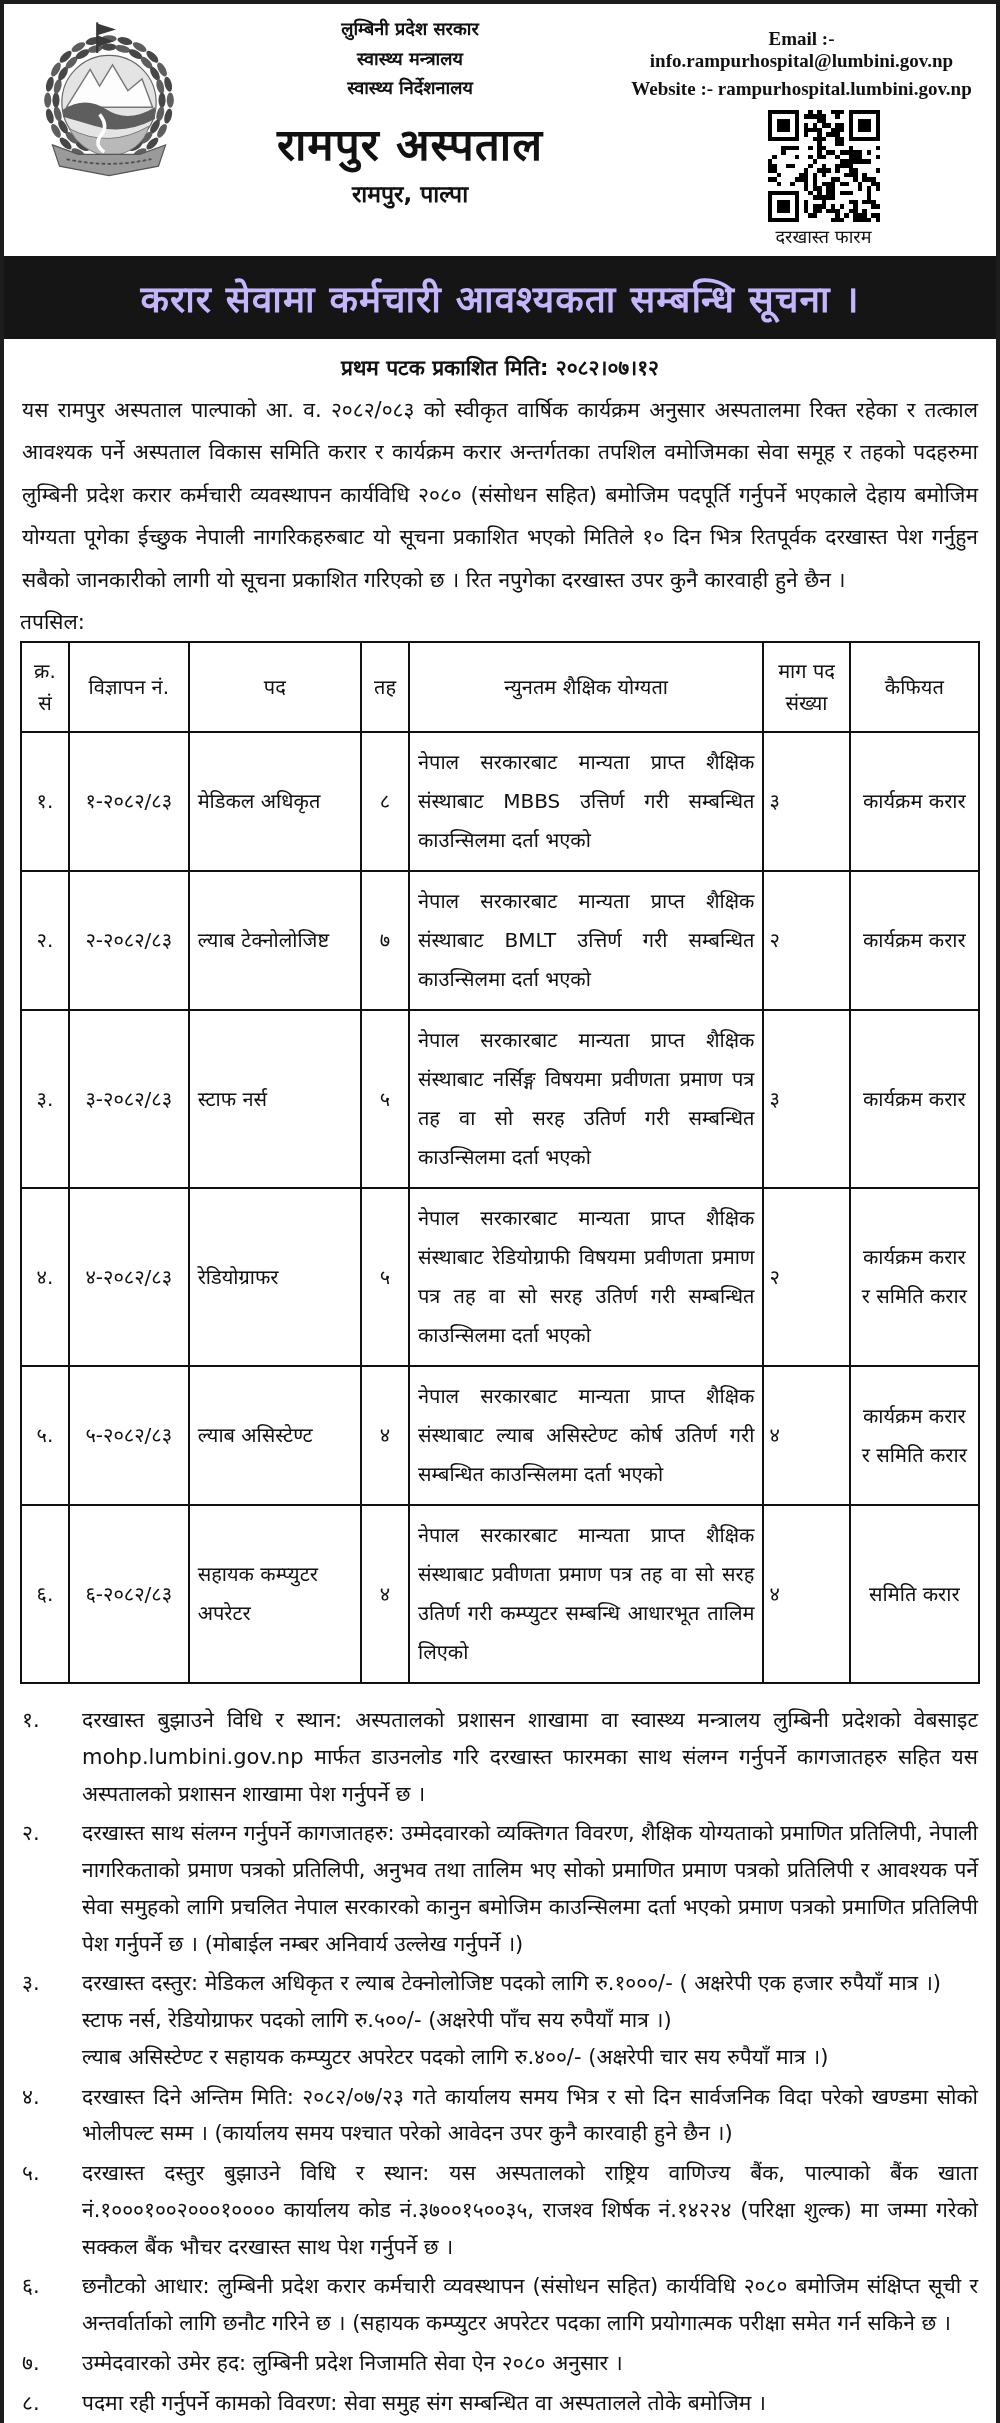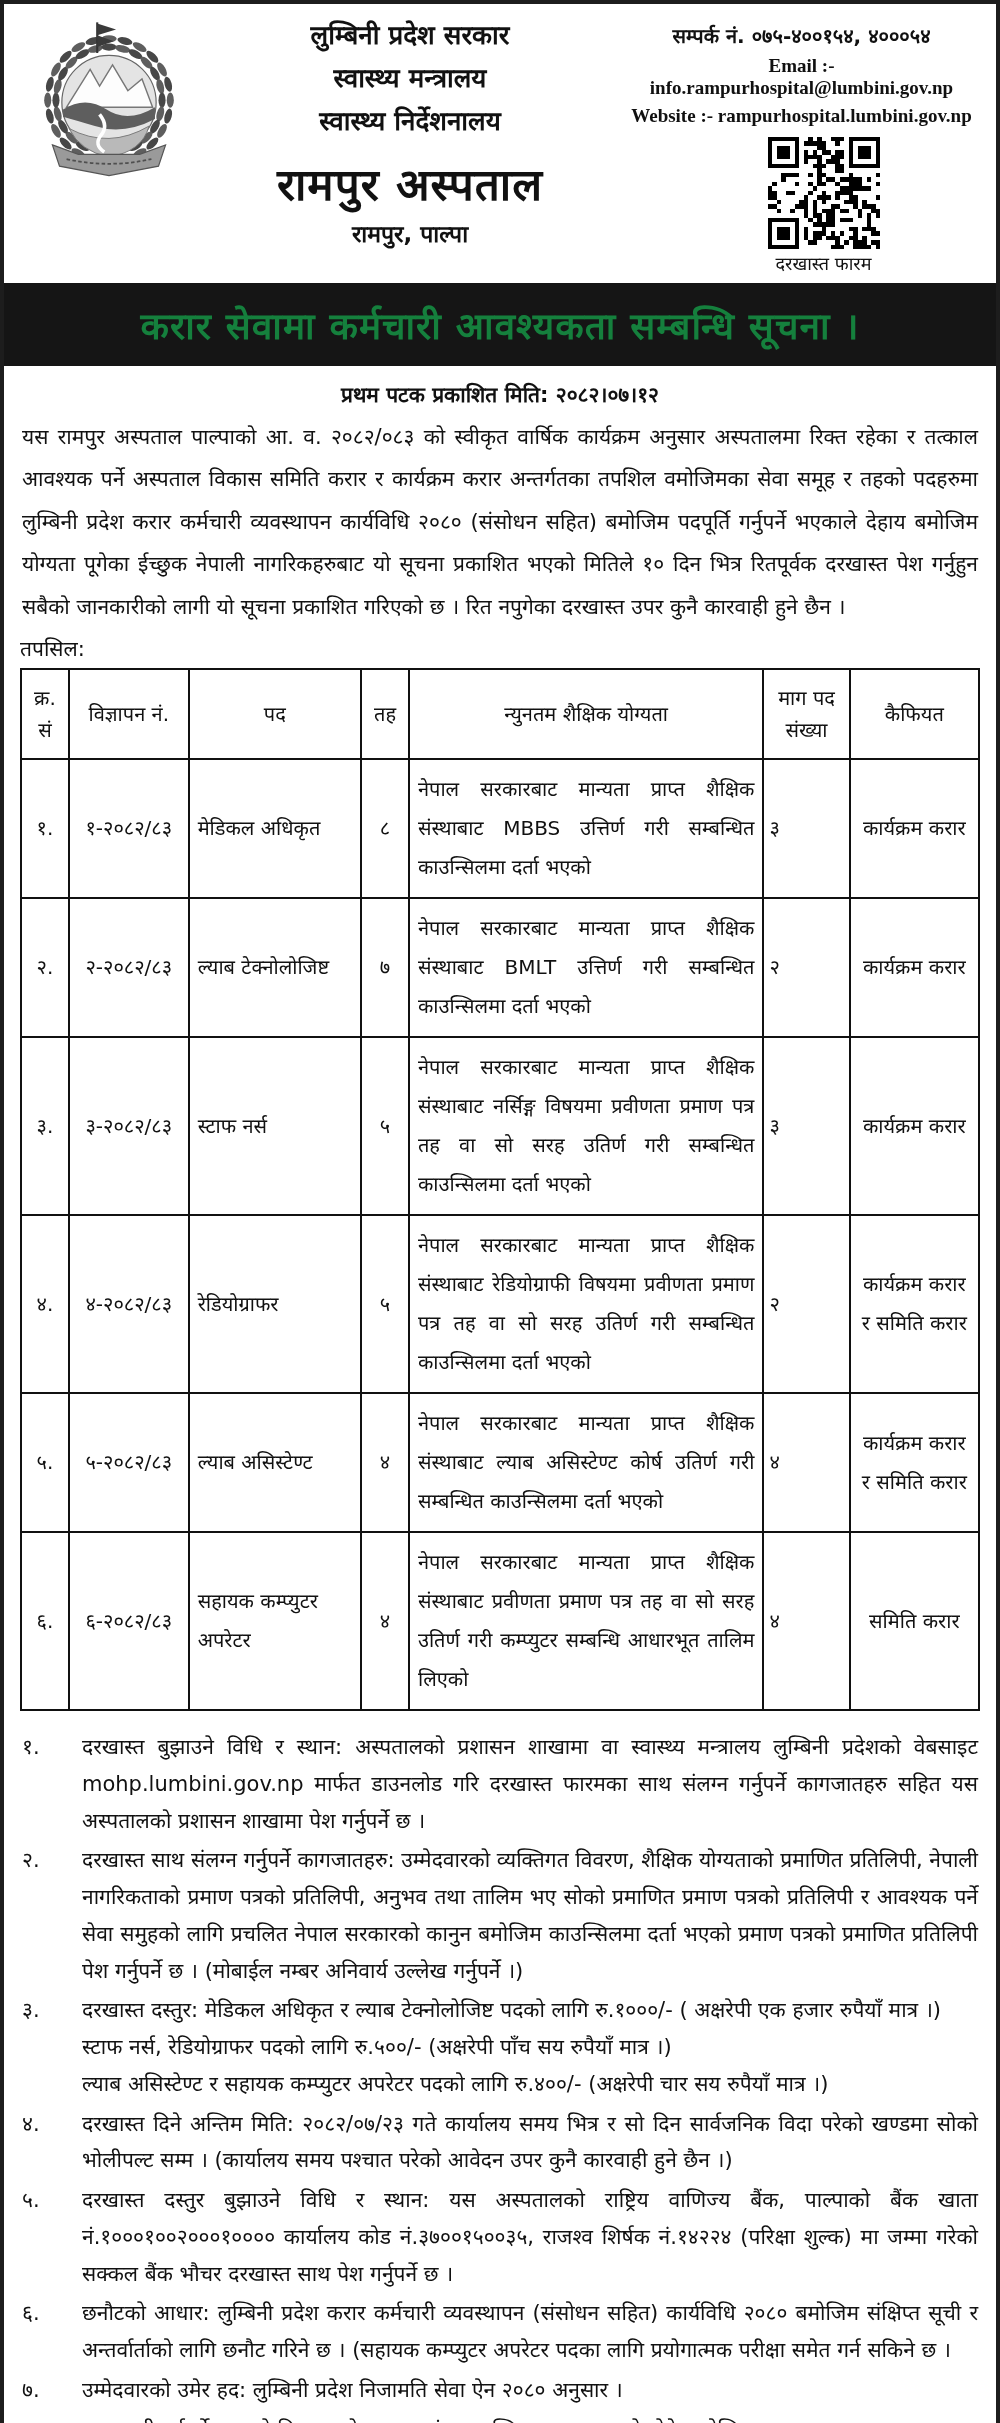--- a/index.html
+++ b/index.html
@@ -5,32 +5,32 @@
   html,body { margin:0; padding:0; background:#e9e9e9; }
   body { font-family:"DejaVu Sans", sans-serif; color:#111; }
   .page {
     width:1000px; min-height:2423px; margin:0 auto; background:#ffffff;
     border:4px solid #1d1d1d; box-sizing:border-box; position:relative;
   }
   
   .header { display:flex; padding:10px 12px 0 12px; }
   .emblem-box { width:185px; flex:none; display:flex; justify-content:center; align-items:flex-start; padding-top:6px; }
   .header-center { flex:1; text-align:center; }
-  .gov-line { font-size:26px; font-weight:bold; line-height:1.65; }
+  .gov-line { font-size:18px; font-weight:bold; line-height:1.65; }
   .hospital-name { font-size:44px; font-weight:bold; margin-top:10px; letter-spacing:1px; }
   .location-line { font-size:23px; font-weight:bold; margin-top:4px; }
   .header-right { width:365px; flex:none; text-align:center; padding-top:8px; }
   .phone-line { font-size:20px; font-weight:bold; }
   .latin-line { font-family:"Liberation Serif", serif; font-weight:bold; font-size:19px; margin-top:6px; }
   .qr-wrap { margin-top:10px; display:inline-block; text-align:center;margin-left:44px; }
   .qr-wrap svg { width:112px; height:112px; display:block; margin:0 auto; }
   .qr-label { font-size:18px; margin-top:2px; }
   
   .banner {
-    margin-top:8px; background:#151515; color:#15803d; text-align:center;
+    margin-top:8px; background:#151515; color:#c4b5fd; text-align:center;
     font-size:37px; font-weight:bold; padding:16px 8px; letter-spacing:1px;
   }
   .date-line { text-align:center; font-size:21px; font-weight:bold; padding:14px 18px 0 18px; }
   .intro { padding:8px 18px 0 18px; font-size:21px; line-height:2.02; text-align:justify; }
   .tapasil { padding:6px 18px 2px 16px; font-size:21px; }
   
   table.vacancy { width:calc(100% - 32px); margin:4px 16px 6px 16px; border-collapse:collapse; table-layout:fixed; }
   .vacancy th, .vacancy td { border:2.5px solid #111; }
   .vacancy th { font-size:20px; font-weight:normal; text-align:center; padding:12px 4px; line-height:1.6; }
   .vacancy td { font-size:20px; padding:10px 8px; line-height:1.95; vertical-align:middle; }
@@ -113,21 +113,20 @@
       </svg>
     </div>
     <div class="header-center">
       <div class="gov-line">लुम्बिनी प्रदेश सरकार</div>
       <div class="gov-line">स्वास्थ्य मन्त्रालय</div>
       <div class="gov-line">स्वास्थ्य निर्देशनालय</div>
       <div class="hospital-name">रामपुर अस्पताल</div>
       <div class="location-line">रामपुर, पाल्पा</div>
     </div>
     <div class="header-right">
-      <div class="phone-line">सम्पर्क नं. ०७५-४००१५४, ४०००५४</div>
       <div class="latin-line">Email :- info.rampurhospital@lumbini.gov.np</div>
       <div class="latin-line">Website :- rampurhospital.lumbini.gov.np</div>
       <div class="qr-wrap">
         <svg id="qr-svg" viewBox="0 0 25 25" shape-rendering="crispEdges">
             <rect x="0" y="0" width="25" height="25" fill="#ffffff"></rect>
             <rect x="9" y="0" width="1" height="1" fill="#000"></rect>
             <rect x="11" y="0" width="1" height="1" fill="#000"></rect>
             <rect x="14" y="0" width="1" height="1" fill="#000"></rect>
             <rect x="15" y="0" width="1" height="1" fill="#000"></rect>
             <rect x="16" y="0" width="1" height="1" fill="#000"></rect>

